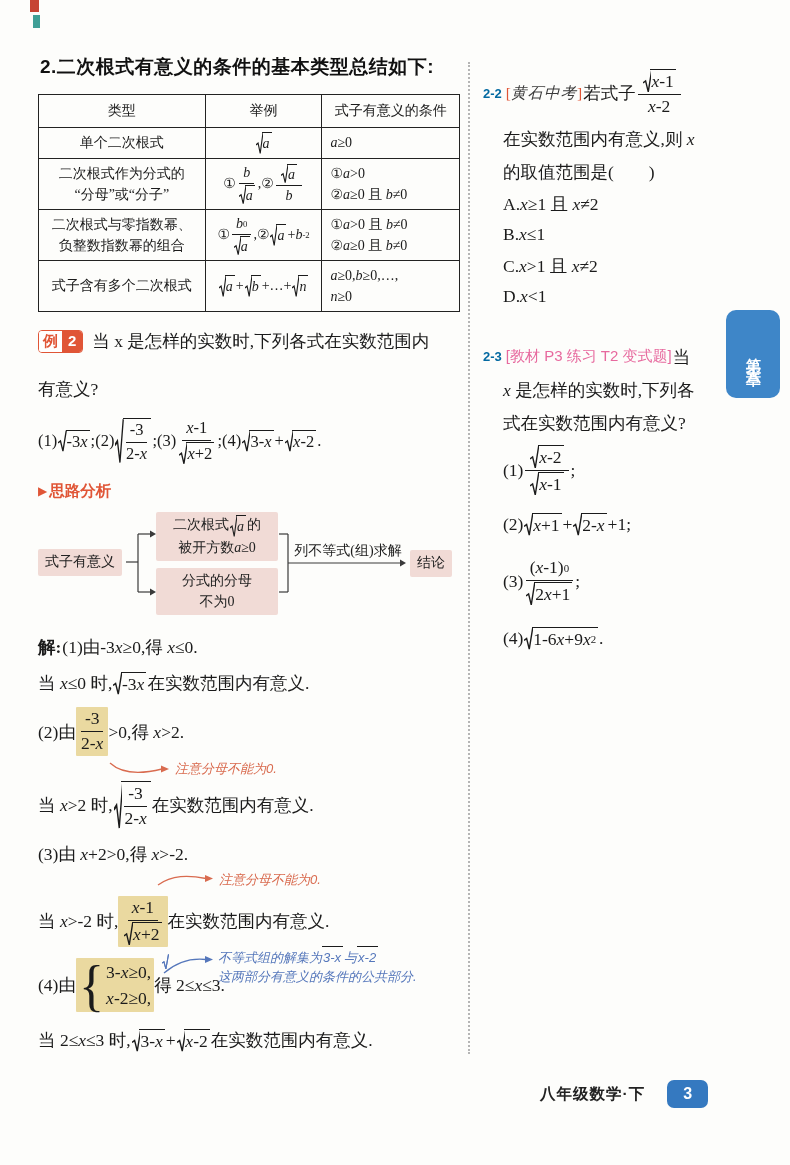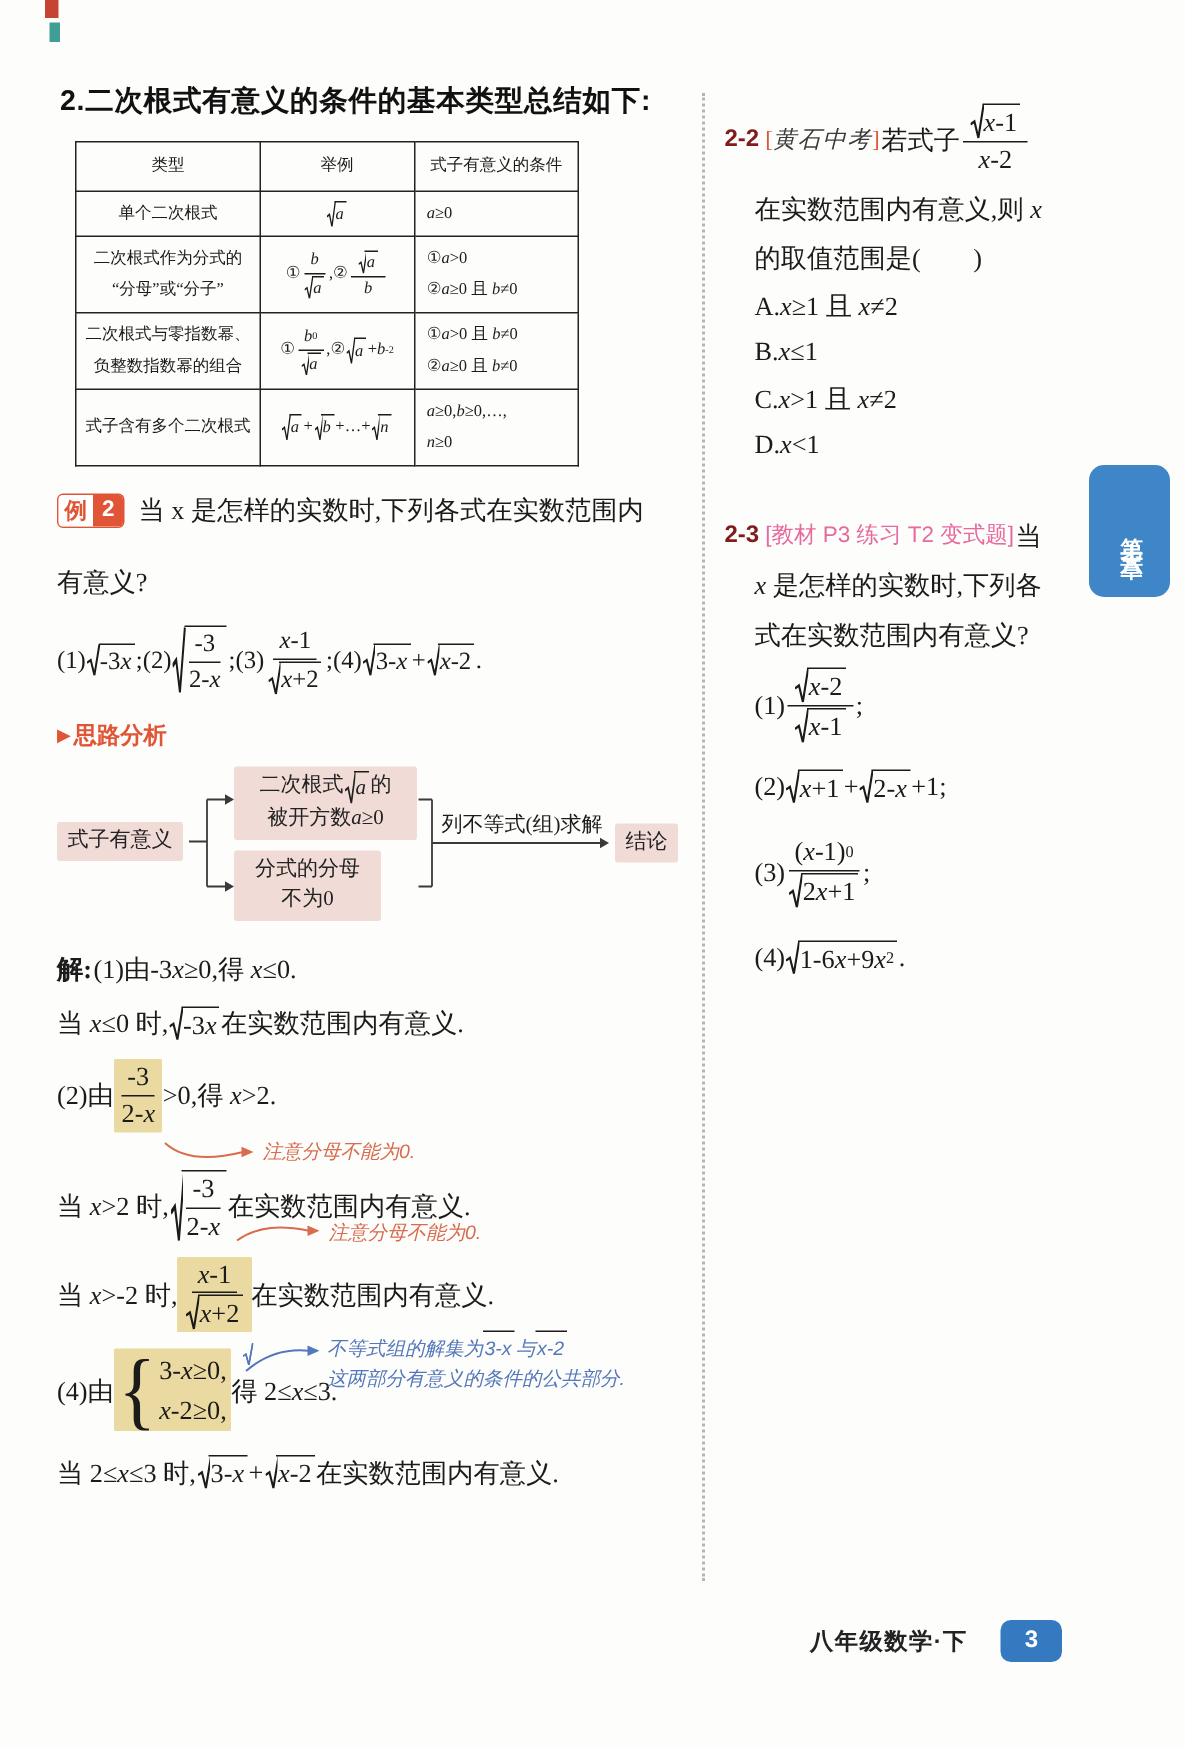--- a/index.html
+++ b/index.html
@@ -9,22 +9,22 @@
   .mark{position:absolute;}
   .mark-red{left:30px;top:0;width:9px;height:12px;background:#c64434;}
   .mark-teal{left:33px;top:15px;width:7px;height:13px;background:#3f9f96;}
   
   .divider{position:absolute;left:468px;top:62px;height:992px;width:0;border-left:2px dotted #b5b5b5;}
 
   
   .col-left{position:absolute;left:38px;top:54px;width:426px;}
   .heading{font-family:"Liberation Sans","DejaVu Sans",sans-serif;font-weight:bold;font-size:19px;
            letter-spacing:0.5px;margin:0 0 14px 2px;color:#111;}
-  table.sum-table{border-collapse:collapse;margin-left:12px;width:336px;
-                  font-size:11px;line-height:1.45;}
+  table.sum-table{border-collapse:collapse;width:422px;
+                  font-size:14px;line-height:1.45;}
   .sum-table th,.sum-table td{border:1.5px solid #222;padding:4px 4px;text-align:center;vertical-align:middle;}
   .sum-table th{font-weight:normal;height:24px;}
   .sum-table col.c1{width:160px;} .sum-table col.c2{width:112px;} .sum-table col.c3{width:132px;}
   .sum-table td.c-cond{text-align:center;padding-left:8px;}
   .sum-table .mline{display:flex;align-items:center;justify-content:center;min-height:21px;}
   .sum-table td.c-cond .mline{justify-content:flex-start;}
   .sum-table td.c-type{font-style:italic;font-style:normal;}
 
   
   i{font-style:italic;}
@@ -57,21 +57,21 @@
   .ana-label{margin-top:14px;font-family:"Liberation Sans","DejaVu Sans",sans-serif;
              font-weight:bold;font-size:15.5px;color:#e05536;}
   .tri{margin-right:2px;font-size:12px;vertical-align:1px;}
   .flow{position:relative;height:108px;margin-top:10px;font-size:14px;}
   .flow-svg{position:absolute;left:0;top:0;width:425px;height:106px;}
   .fb{position:absolute;background:#f1dbd6;color:#222;padding:3px 7px;text-align:center;
       line-height:1.45;border-radius:2px;}
   .fb .mline{display:flex;align-items:flex-start;justify-content:center;}
   .fb-start{left:0;top:37px;}
   .fb-top{left:118px;top:0;width:122px;box-sizing:border-box;}
-  .fb-bot{left:118px;top:56px;width:98px;box-sizing:border-box;}
+  .fb-bot{left:118px;top:56px;width:122px;box-sizing:border-box;}
   .fb-end{left:372px;top:38px;}
   .flow-label{position:absolute;left:250px;top:30px;width:120px;text-align:center;white-space:nowrap;}
 
   
   .sol{margin-top:12px;font-size:17.5px;}
   .sol-line{display:flex;align-items:center;position:relative;min-height:30px;}
   .sol-line > span[data-math]{display:contents;}
   .sol-prefix{font-weight:bold;margin-right:1px;}
   .l1{margin-bottom:6px;} .l2{margin-bottom:9px;} .l3{margin-bottom:25px;}
   .l4{margin-bottom:9px;} .l5{margin-bottom:27px;} .l6{margin-bottom:11px;}
@@ -92,21 +92,21 @@
   .tip-label{font-family:"Liberation Sans","DejaVu Sans",sans-serif;font-weight:bold;
              color:#e05536;font-size:15.5px;margin-right:8px;}
 
   
   .col-right{position:absolute;left:483px;top:64px;width:252px;font-size:17.5px;}
   .p-line{display:flex;align-items:center;min-height:33px;}
   .p-line > span[data-math]{display:contents;}
   .p-first{min-height:58px;}
   .indent{margin-left:20px;}
   .p-id{font-family:"Liberation Sans","DejaVu Sans",sans-serif;font-weight:bold;
-        color:#7f1d1d;font-size:16px;margin-right:4px;flex:none;}
+        color:#0369a1;font-size:13px;margin-right:4px;flex:none;}
   .p-src22{font-size:15.5px;margin-right:1px;white-space:nowrap;}
   .p-src22 .br{color:#e05536;}
   .p-src22 .src-name{color:#3a3a3a;font-style:italic;letter-spacing:1px;}
   .p-src23{font-family:"Liberation Sans","DejaVu Sans",sans-serif;font-size:15px;
            color:#e7699e;margin-right:1px;white-space:nowrap;}
   .opt{display:flex;align-items:center;min-height:31px;}
   .prob23{margin-top:28px;}
   .p-item{display:flex;align-items:center;position:relative;}
   .it1{min-height:62px;margin-bottom:8px;}
   .it2{min-height:30px;margin-bottom:12px;}
@@ -503,20 +503,23 @@
                   <span>-3</span>
                 </span>
                 <span class="den">
                   <span>2-<i>x</i></span>
                 </span>
               </span>
             </span>
           </span>
           <span>在实数范围内有意义.</span>
         </div>
+      <div class="sol-line l5" data-math="solution.l5">
+          <span>(3)由 <i>x</i>+2&gt;0,得 <i>x</i>&gt;-2.</span>
+        </div>
       <div class="sol-line l6">
         <span data-math="solution.l6"><span>当 <i>x</i>&gt;-2 时,</span><span class="hl">
               <span class="frac">
                 <span class="num">
                   <span><i>x</i>-1</span>
                 </span>
                 <span class="den">
                   <span class="sqrt">
                     <svg class="tick" viewBox="0 0 10 24" preserveAspectRatio="none">
                       <path d="M0 14 L3 12 L6 23 L10 0.7" fill="none" stroke="currentColor" stroke-width="1.6"></path>

